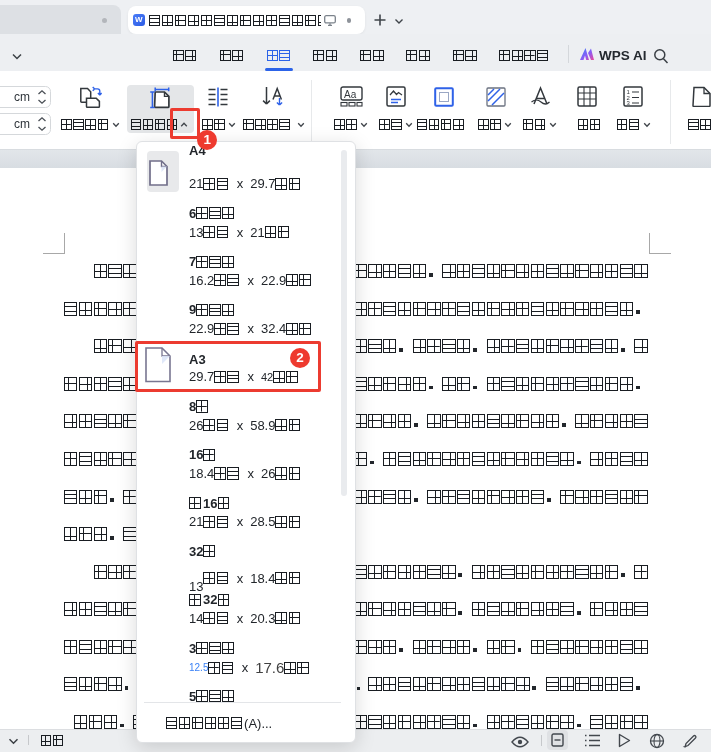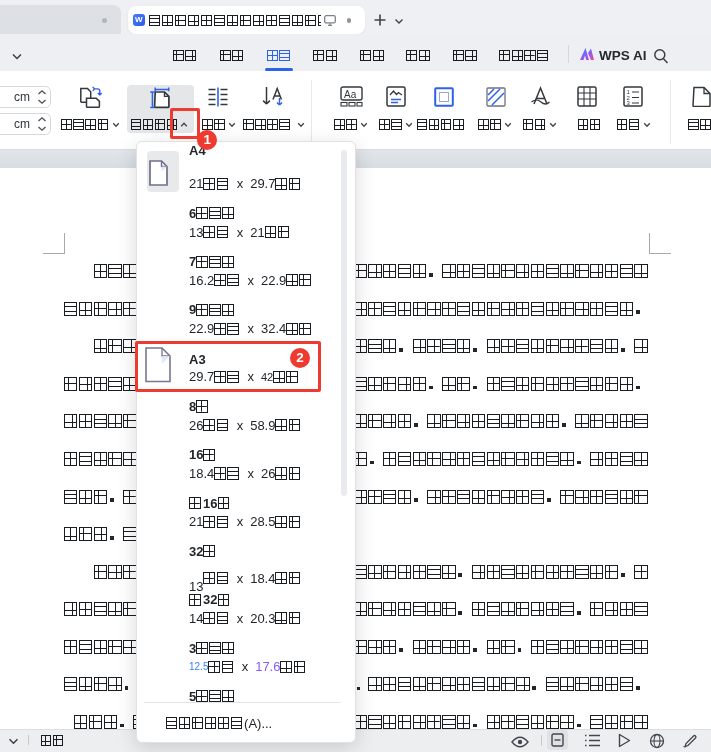--- a/index.html
+++ b/index.html
@@ -880,21 +880,21 @@
       <span style="font-size:13px;color:#22262b;font-weight:bold">3</span>
       <i class="k b p1"></i>
       <i class="k b p2"></i>
       <i class="k b p3"></i>
     </div>
 <div class="row" style="left:189px;top:659.2px;z-index:12">
       <span style="font-size:10px;color:#3b82f6;">12.5</span>
       <i class="k m p1"></i>
       <i class="k m p2"></i>
       <span style="font-size:13px;color:#22262b;margin:0 7px">x</span>
-      <span style="font-size:13px;color:#8b5cf6;">17.6</span>
+      <span style="font-size:15px;color:#404040;">17.6</span>
       <i class="k m p3"></i>
       <i class="k m p5"></i>
     </div>
 <div class="row" style="left:189px;top:688.8px;z-index:12">
       <span style="font-size:13px;color:#22262b;font-weight:bold">5</span>
       <i class="k b p1"></i>
       <i class="k b p2"></i>
       <i class="k b p3"></i>
     </div>
 <div class="abs" style="left:143.5px;top:702.3px;width:197px;height:1px;background:#e3e5e8;z-index:12"></div>

